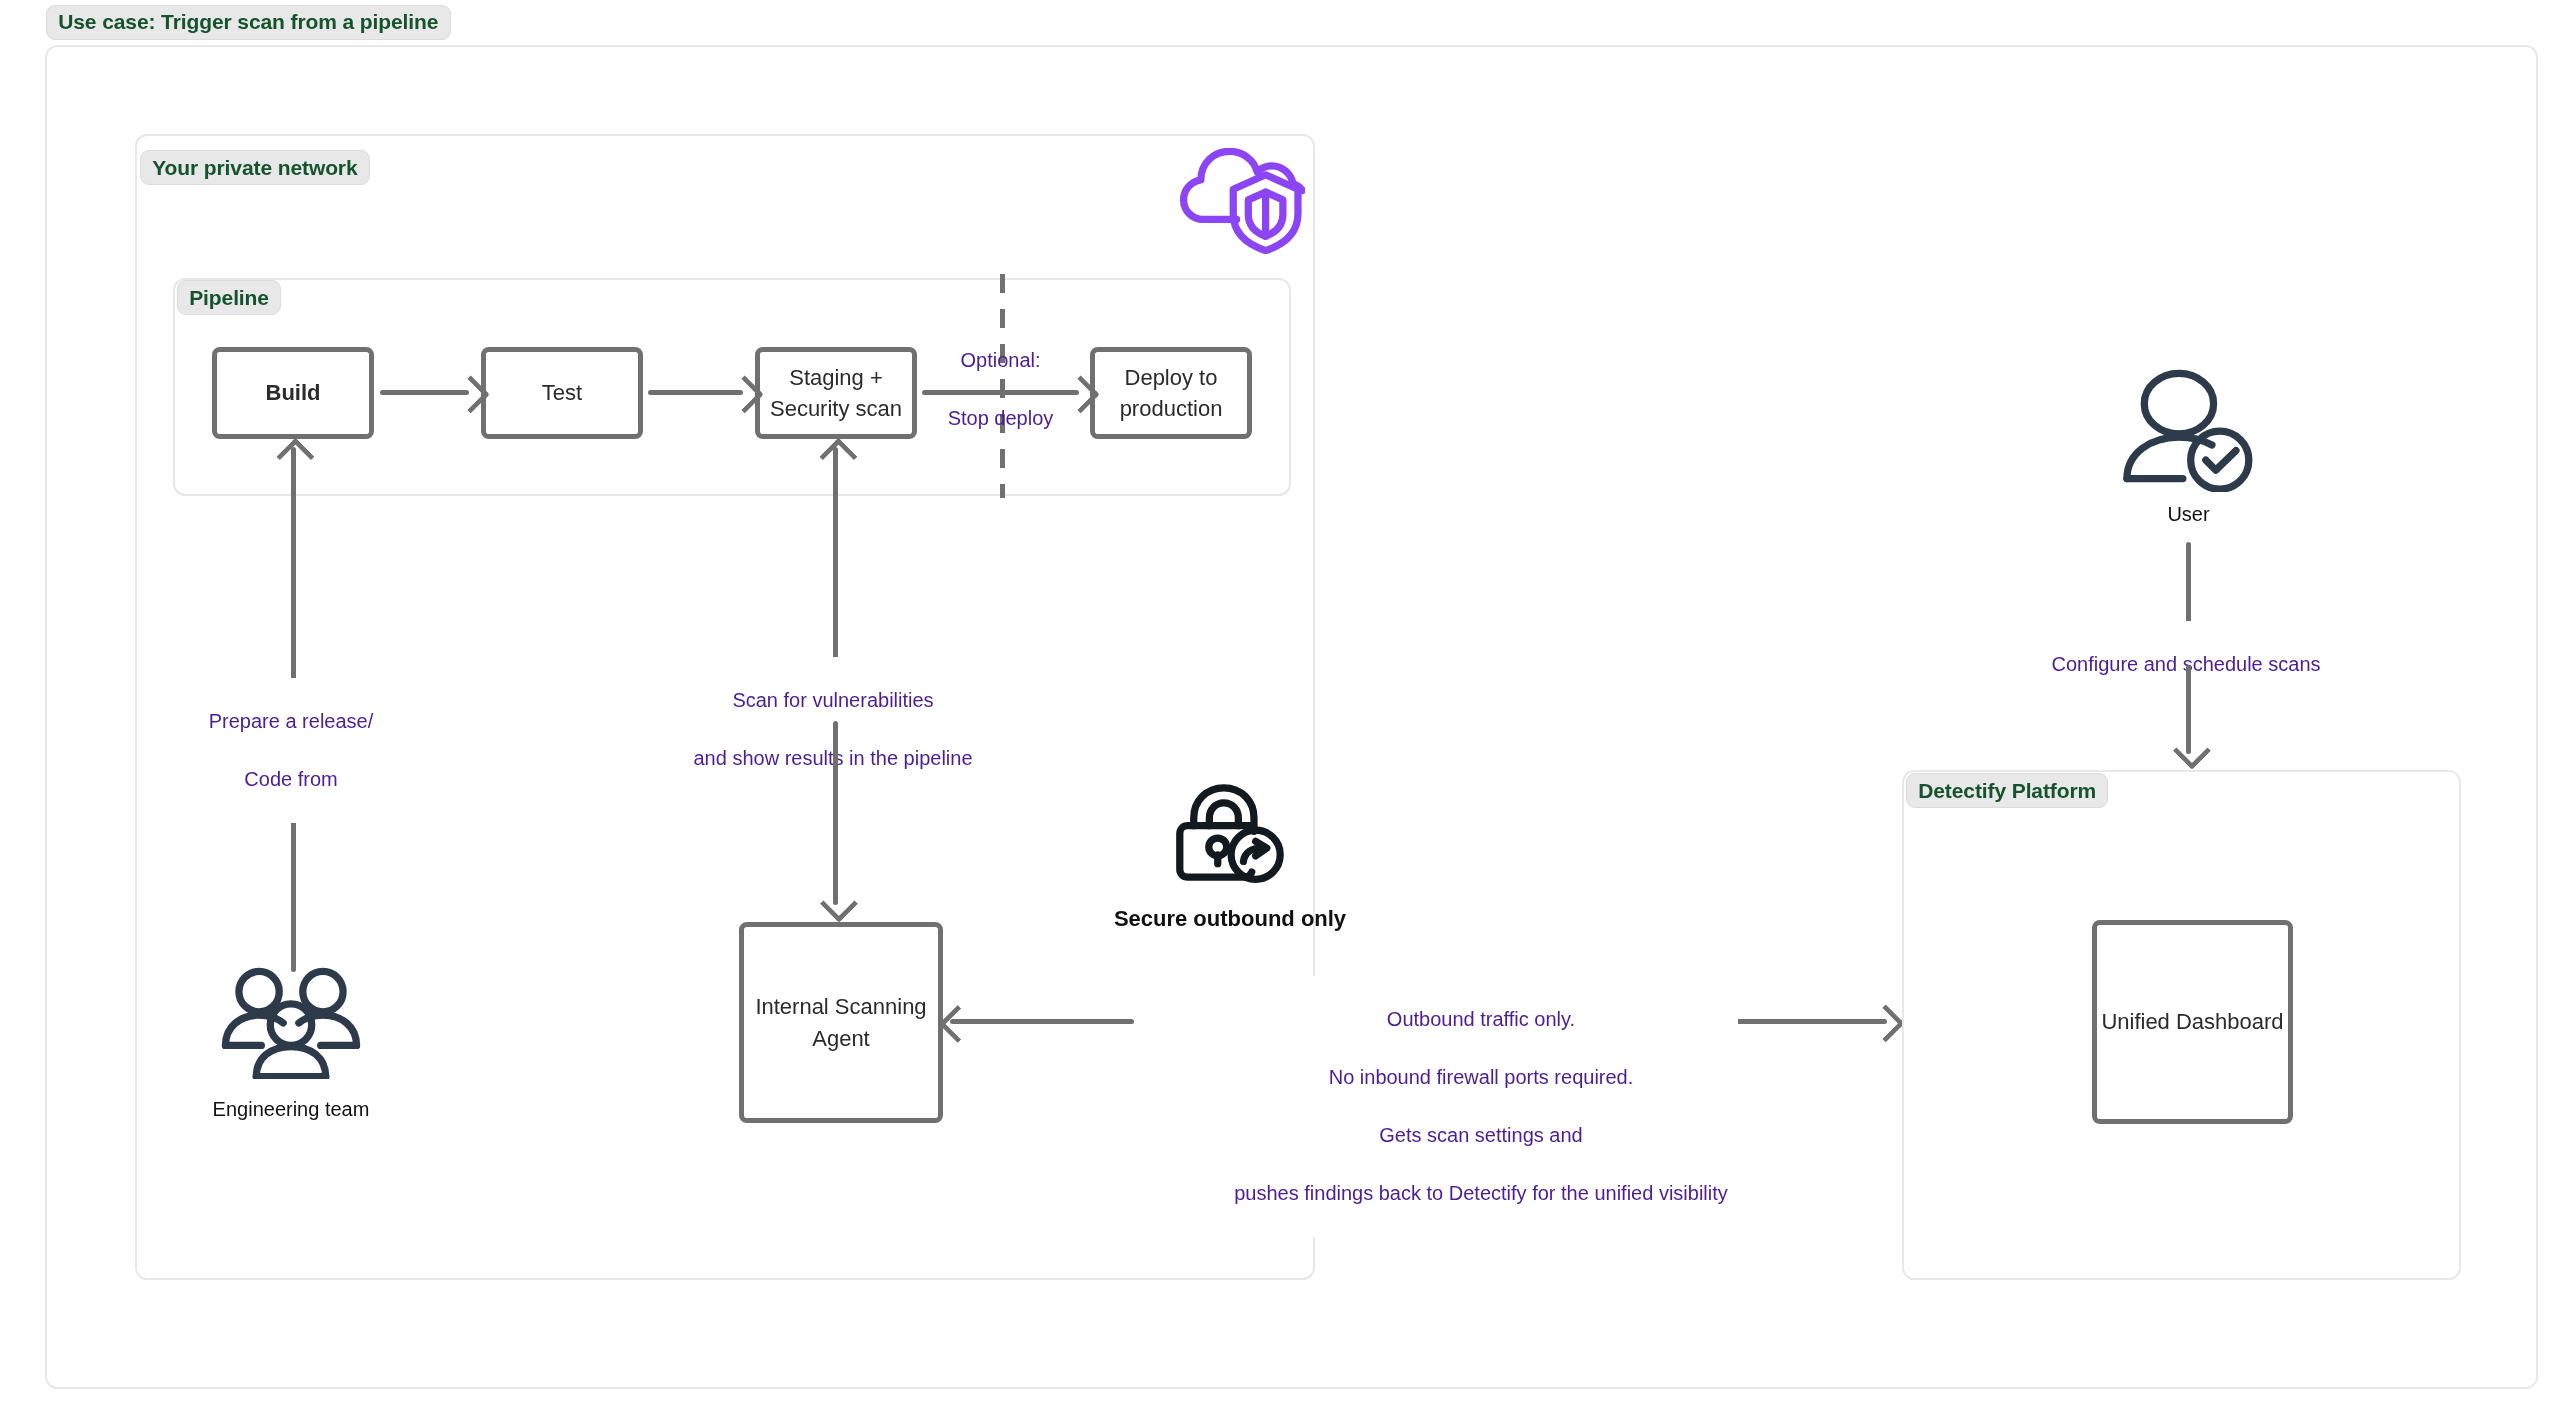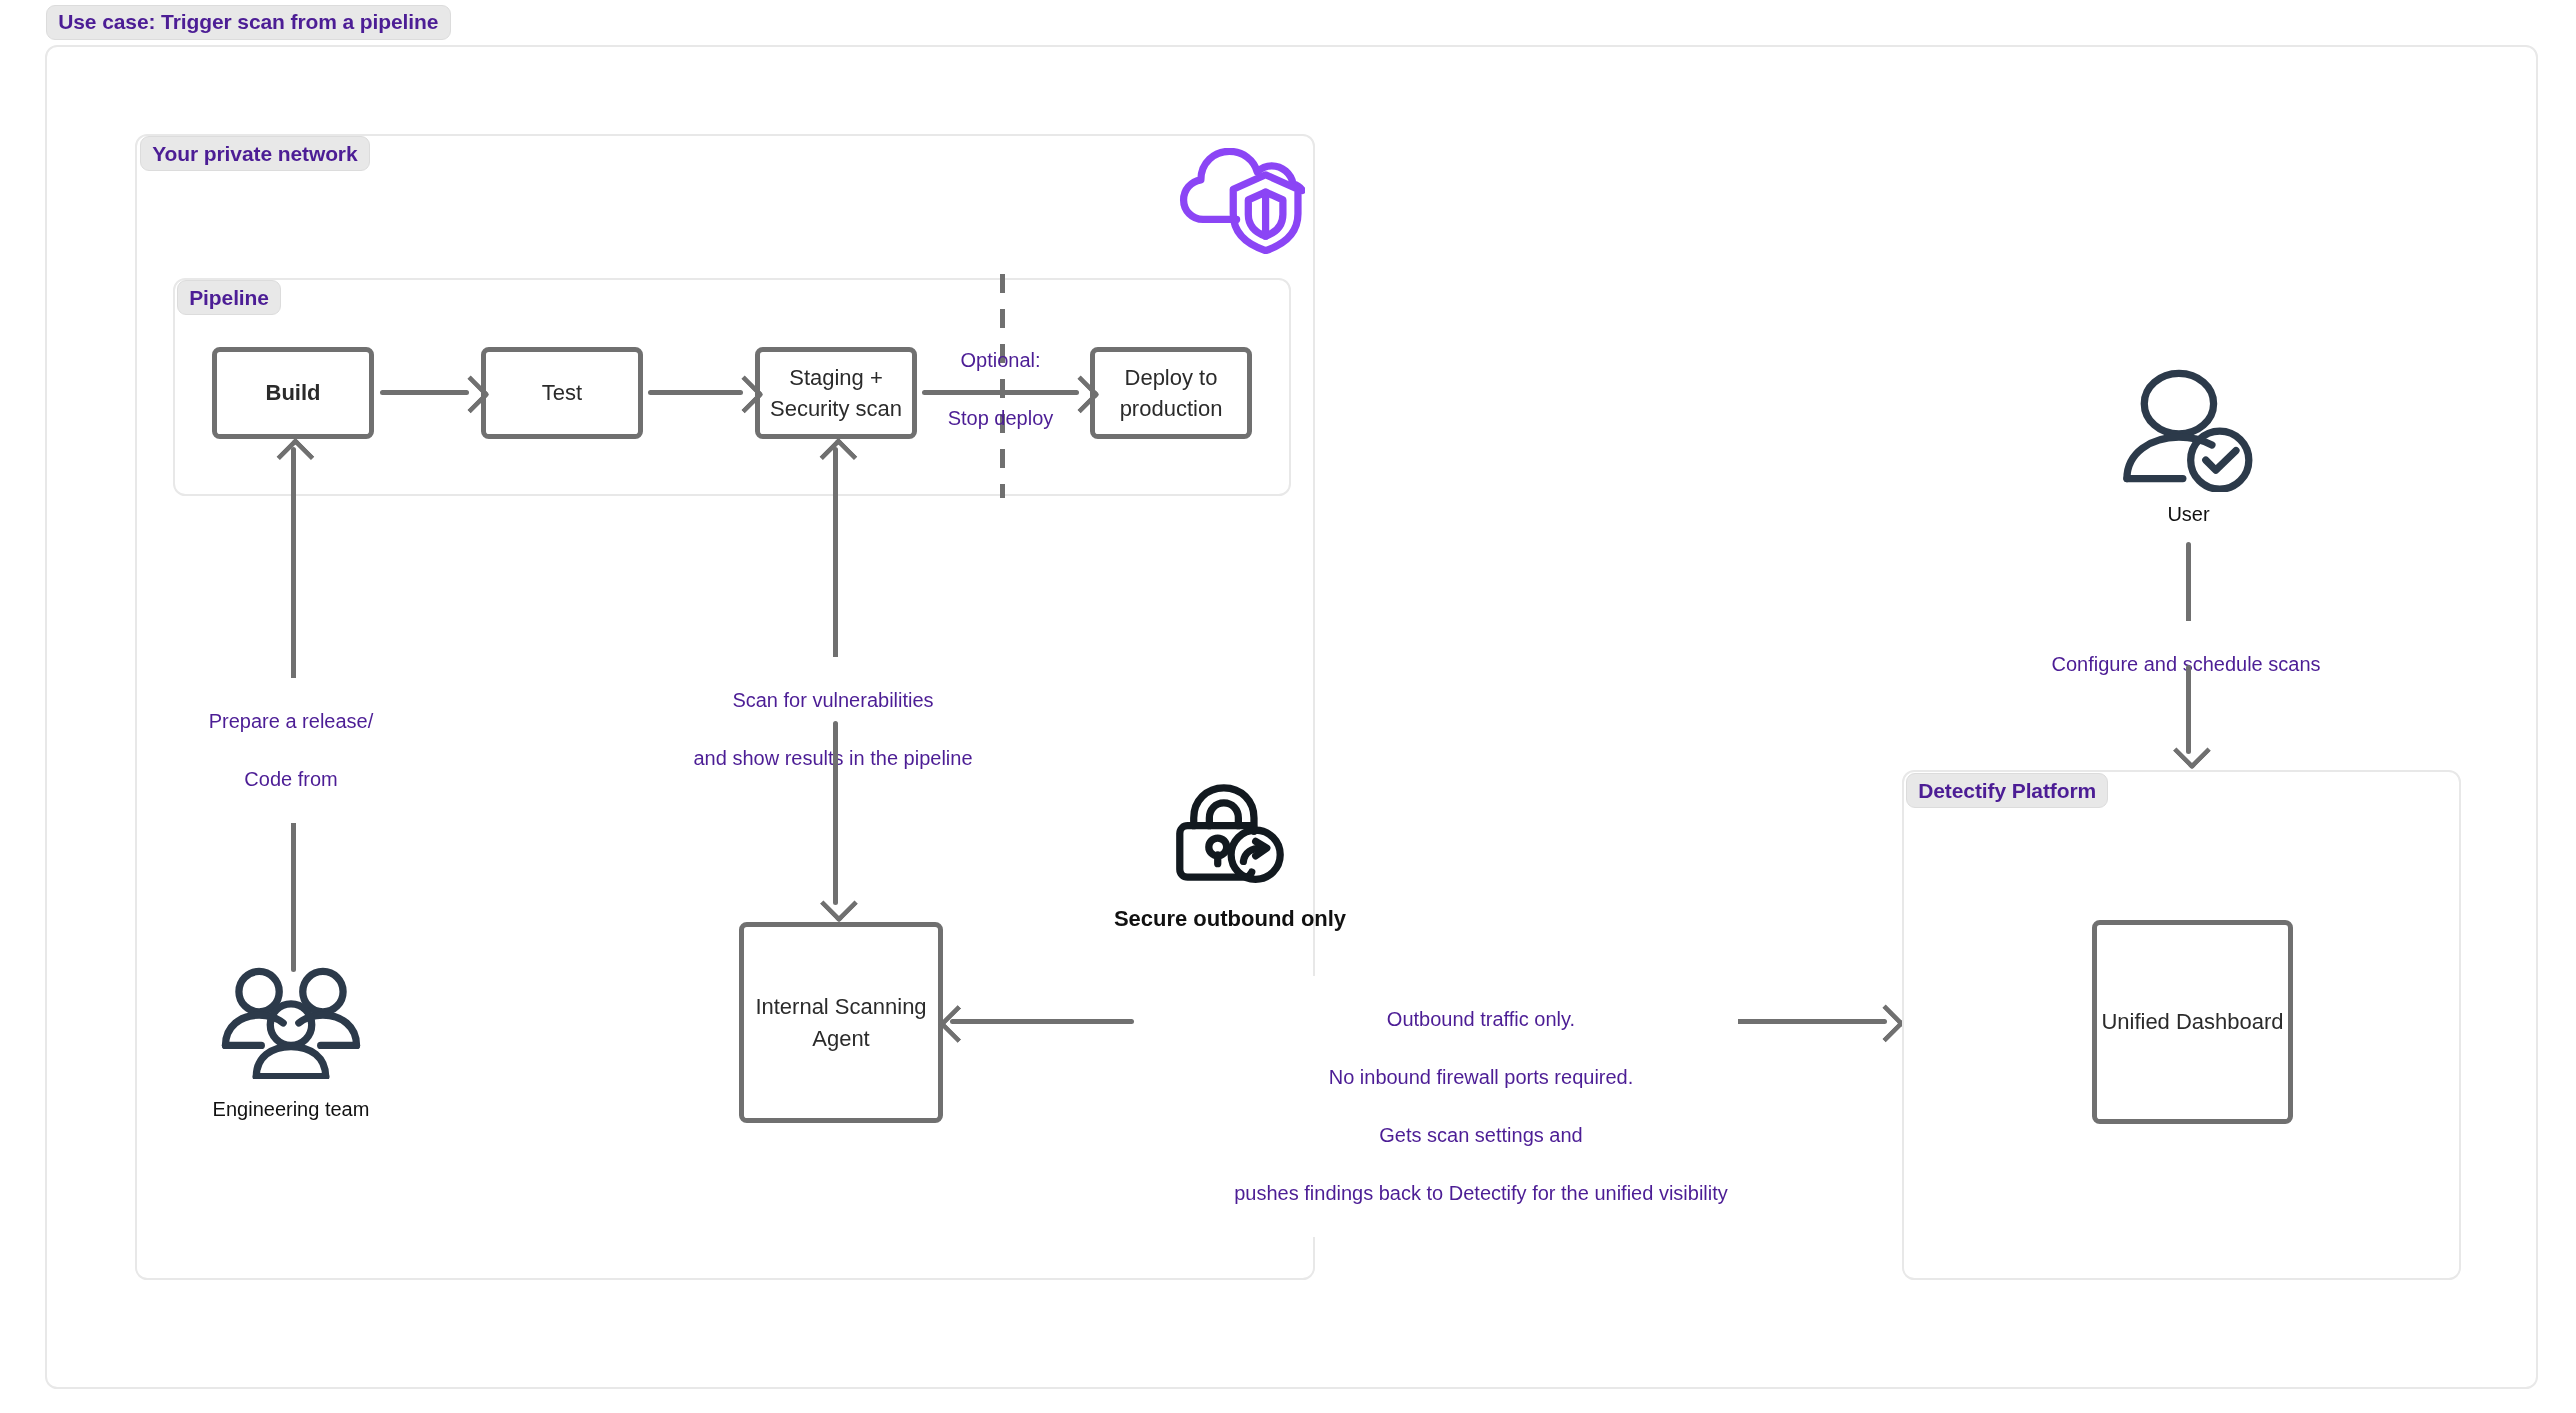--- a/index.html
+++ b/index.html
@@ -29,21 +29,21 @@
     background:#e8e8e8;
     border:1.7px solid #dcdcdc;
     border-radius:9px;
     box-sizing:border-box;
     display:flex;
     align-items:center;
     justify-content:center;
     padding:0 11.2px;
     font-size:21px;
     font-weight:700;
-    color:#4c1d95;
+    color:#14532d;
     white-space:nowrap;
     letter-spacing:-0.1px;
   }
   
   .node{
     position:absolute;
     box-sizing:border-box;
     border:5px solid #707070;
     border-radius:7.8px;
     background:#ffffff;
@@ -114,21 +114,21 @@
 <body>
 
 <div id="canvas">
 
   <div class="frame" style="left:45px; top:45px; width:2493px; height:1344px;"></div>
   <div class="frame-tab" style="left:46px; top:4.5px; height:35px;">
     <span>Use case: Trigger scan from a pipeline</span>
   </div>
 
   <div class="frame" style="left:135px; top:134px; width:1180px; height:1146px;"></div>
-  <div class="frame-tab" style="left:140px; top:136px; height:35px;">
+  <div class="frame-tab" style="left:140px; top:150px; height:35px;">
     <span>Your private network</span>
   </div>
 
   <div class="icon-wrap" style="left:1176px; top:148px; width:129px; height:106px;">
     <svg width="129" height="106" viewBox="0 0 230 190" fill="none" stroke="#8b45f5" stroke-width="13" stroke-linecap="round" stroke-linejoin="round">
       <path d="M108 128 H48 C28 128 13 112 13 93 C13 75 26 60 44 57 C44 26 68 6 95 6 C119 6 139 21 145 43 C152 36 161 32 171 32 C190 32 206 46 209 64 C216 66 222 70 226 76"></path>
       <path d="M160 48 L218 74 V118 C218 150 196 172 160 184 C124 172 102 150 102 118 V74 Z"></path>
       <path d="M160 79 L191 93 V119 C191 139 179 151 160 158 C141 151 129 139 129 119 V93 Z"></path>
       <path d="M160 79 V158"></path>
     </svg>

